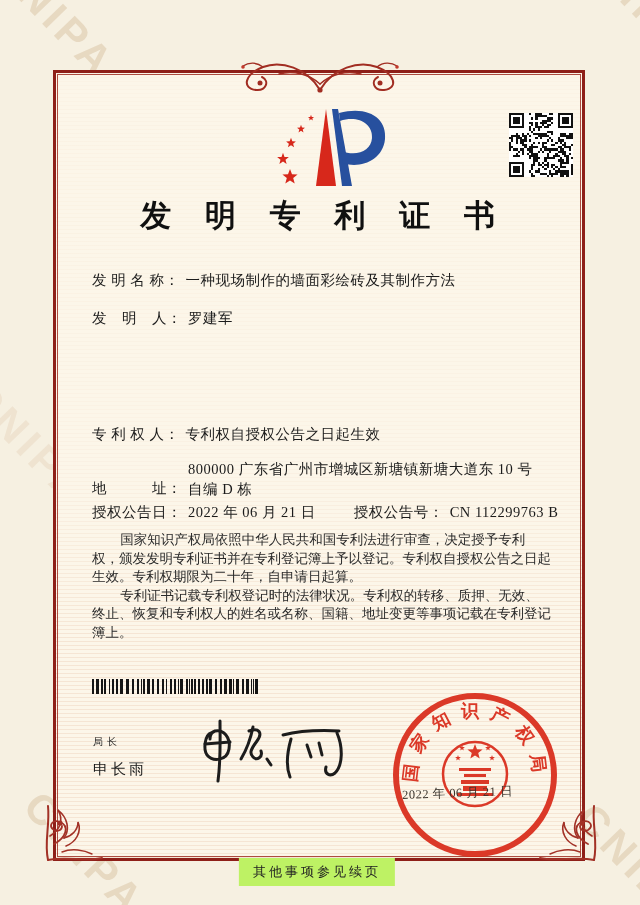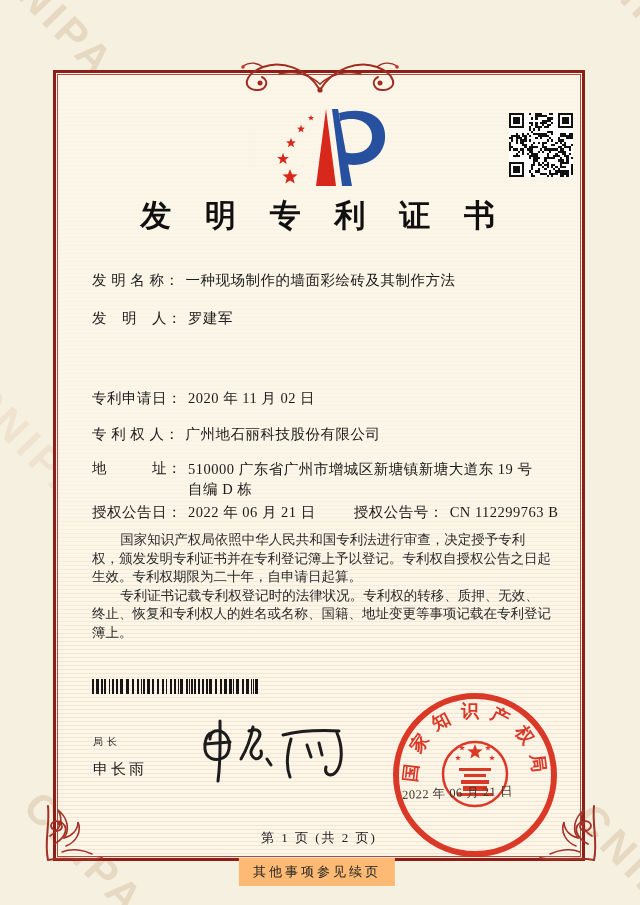--- a/index.html
+++ b/index.html
@@ -17,34 +17,34 @@
   .panel::before{content:"";position:absolute;inset:0;
          background:repeating-linear-gradient(180deg, rgba(222,166,128,0.20) 0 1px, rgba(255,255,255,0) 1px 4px);
          -webkit-mask-image:linear-gradient(180deg, rgba(0,0,0,0.18) 0%, rgba(0,0,0,0.25) 50%, #000 72%);
          mask-image:linear-gradient(180deg, rgba(0,0,0,0.18) 0%, rgba(0,0,0,0.25) 50%, #000 72%);
          pointer-events:none;}
   .panel-inner{position:absolute;inset:1px;border:1px solid rgba(158,46,34,0.85);pointer-events:none;}
   .cert-no{left:20px;top:34px;font-size:14px;letter-spacing:2px;color:#222;}
   .title{left:0;top:122px;width:100%;text-align:center;font-size:31px;font-weight:bold;
          letter-spacing:13px;padding-left:10px;box-sizing:border-box;color:#101010;}
   .row{left:36px;font-size:14.5px;letter-spacing:0.5px;color:#1b1b1b;white-space:nowrap;}
-  .row .lbl{margin-right:6px;}
+  .row .lbl{margin-right:6px;margin-top:20px;}
   .row-address{display:flex;white-space:normal;}
   .row-address .val{width:358px;line-height:20px;}
   .grant-gap{display:inline-block;width:38px;}
   .legal{left:36px;top:458px;width:460px;font-size:13.5px;line-height:18.5px;color:#2a2a2a;}
   .legal p{margin:0;text-indent:2.1em;}
   .barcode{left:36px;top:606px;width:166px;height:15px;
            background:repeating-linear-gradient(90deg,#151515 0 2px,transparent 2px 4px,#151515 4px 7px,transparent 7px 9px);}
   .director-title{left:37px;top:662px;font-size:10px;letter-spacing:4px;color:#1b1b1b;}
   .director-name{left:37px;top:687px;font-size:15px;letter-spacing:3px;color:#1b1b1b;}
   .seal-date{left:346px;top:712px;font-size:12.5px;letter-spacing:0.5px;color:#3a342d;
              transform:rotate(-2deg);white-space:nowrap;}
   .page-label{left:0;top:756px;width:100%;text-align:center;font-size:13px;letter-spacing:2px;color:#222;}
-  .note{position:absolute;left:50%;top:858px;transform:translateX(-52%);background:#fdba74;
+  .note{position:absolute;left:50%;top:858px;transform:translateX(-52%);background:#bef264;
         padding:5px 14px;font-size:13px;letter-spacing:3px;color:#222;}
   svg{display:block;}
 </style>
 </head>
 <body>
 
 <span class="wm" style="left:-22px;top:-8px;">CNIPA</span>
 <span class="wm" style="left:556px;top:-30px;">CNIPA</span>
 <span class="wm faint" style="left:362px;top:258px;">CNIPA</span>
 <span class="wm faint" style="left:-48px;top:420px;">CNIPA</span>
@@ -364,29 +364,26 @@
   </svg>
 
   <div class="abs title">发 明 专 利 证 书</div>
 
   <div class="abs row" style="top:198px;">
     <span class="lbl">发 明 名 称：</span><span class="val">一种现场制作的墙面彩绘砖及其制作方法</span>
   </div>
   <div class="abs row" style="top:236px;">
     <span class="lbl">发　明　人：</span><span class="val">罗建军</span>
   </div>
-  <div class="abs row" style="top:316px;">
-    <span class="lbl">专利申请日：</span><span class="val">2020 年 11 月 02 日</span>
-  </div>
   <div class="abs row" style="top:352px;">
-    <span class="lbl">专 利 权 人：</span><span class="val">广州地石丽科技股份有限公司</span>
+    <span class="lbl">专 利 权 人：</span><span class="val">专利权自授权公告之日起生效</span>
   </div>
   <div class="abs row row-address" style="top:386px;">
     <span class="lbl" style="white-space:nowrap;">地　　　址：</span>
-      <span class="val">510000 广东省广州市增城区新塘镇新塘大道东 19 号自编 D 栋</span>
+      <span class="val">800000 广东省广州市增城区新塘镇新塘大道东 10 号自编 D 栋</span>
   </div>
   <div class="abs row" style="top:430px;">
     <span class="lbl">授权公告日：</span><span class="val">2022 年 06 月 21 日</span><span class="grant-gap"></span><span class="lbl">授权公告号：</span><span class="val">CN 112299763 B</span>
   </div>
 
   <div class="abs legal">
     <p>国家知识产权局依照中华人民共和国专利法进行审查，决定授予专利权，颁发发明专利证书并在专利登记簿上予以登记。专利权自授权公告之日起生效。专利权期限为二十年，自申请日起算。</p>
     <p>专利证书记载专利权登记时的法律状况。专利权的转移、质押、无效、终止、恢复和专利权人的姓名或名称、国籍、地址变更等事项记载在专利登记簿上。</p>
   </div>
 
@@ -430,21 +427,20 @@
         <rect x="70" y="79" width="32" height="3"></rect>
         <rect x="75" y="85" width="22" height="3"></rect>
         <rect x="72" y="91" width="28" height="4"></rect>
         <rect x="74" y="97" width="24" height="5"></rect>
         <rect x="68" y="104" width="36" height="3"></rect>
       </g>
     </g>
   </svg>
   <div class="abs seal-date">2022 年 06 月 21 日</div>
 
-  <div class="abs page-label">第 1 页 (共 2 页)</div>
 </div>
 
 <svg class="abs" style="left:227px;top:50px;" width="186" height="44" viewBox="0 0 186 44">
   <g fill="none" stroke="#a12d22" stroke-width="2" stroke-linecap="round">
     <g id="ornHalf">
       <path d="M93,40 C80,18 54,10 36,17 C18,24 14,38 29,40 C39,41 43,31 35,27"></path>
       <path d="M93,34 C82,24 66,20 52,24" stroke-width="1.4"></path>
       <path d="M36,17 C30,12 22,12 16,16" stroke-width="1.4"></path>
       <circle cx="33" cy="33" r="2.5" fill="#a12d22" stroke="none"></circle>
       <circle cx="16" cy="17" r="1.8" fill="#c23a2c" stroke="none"></circle>

